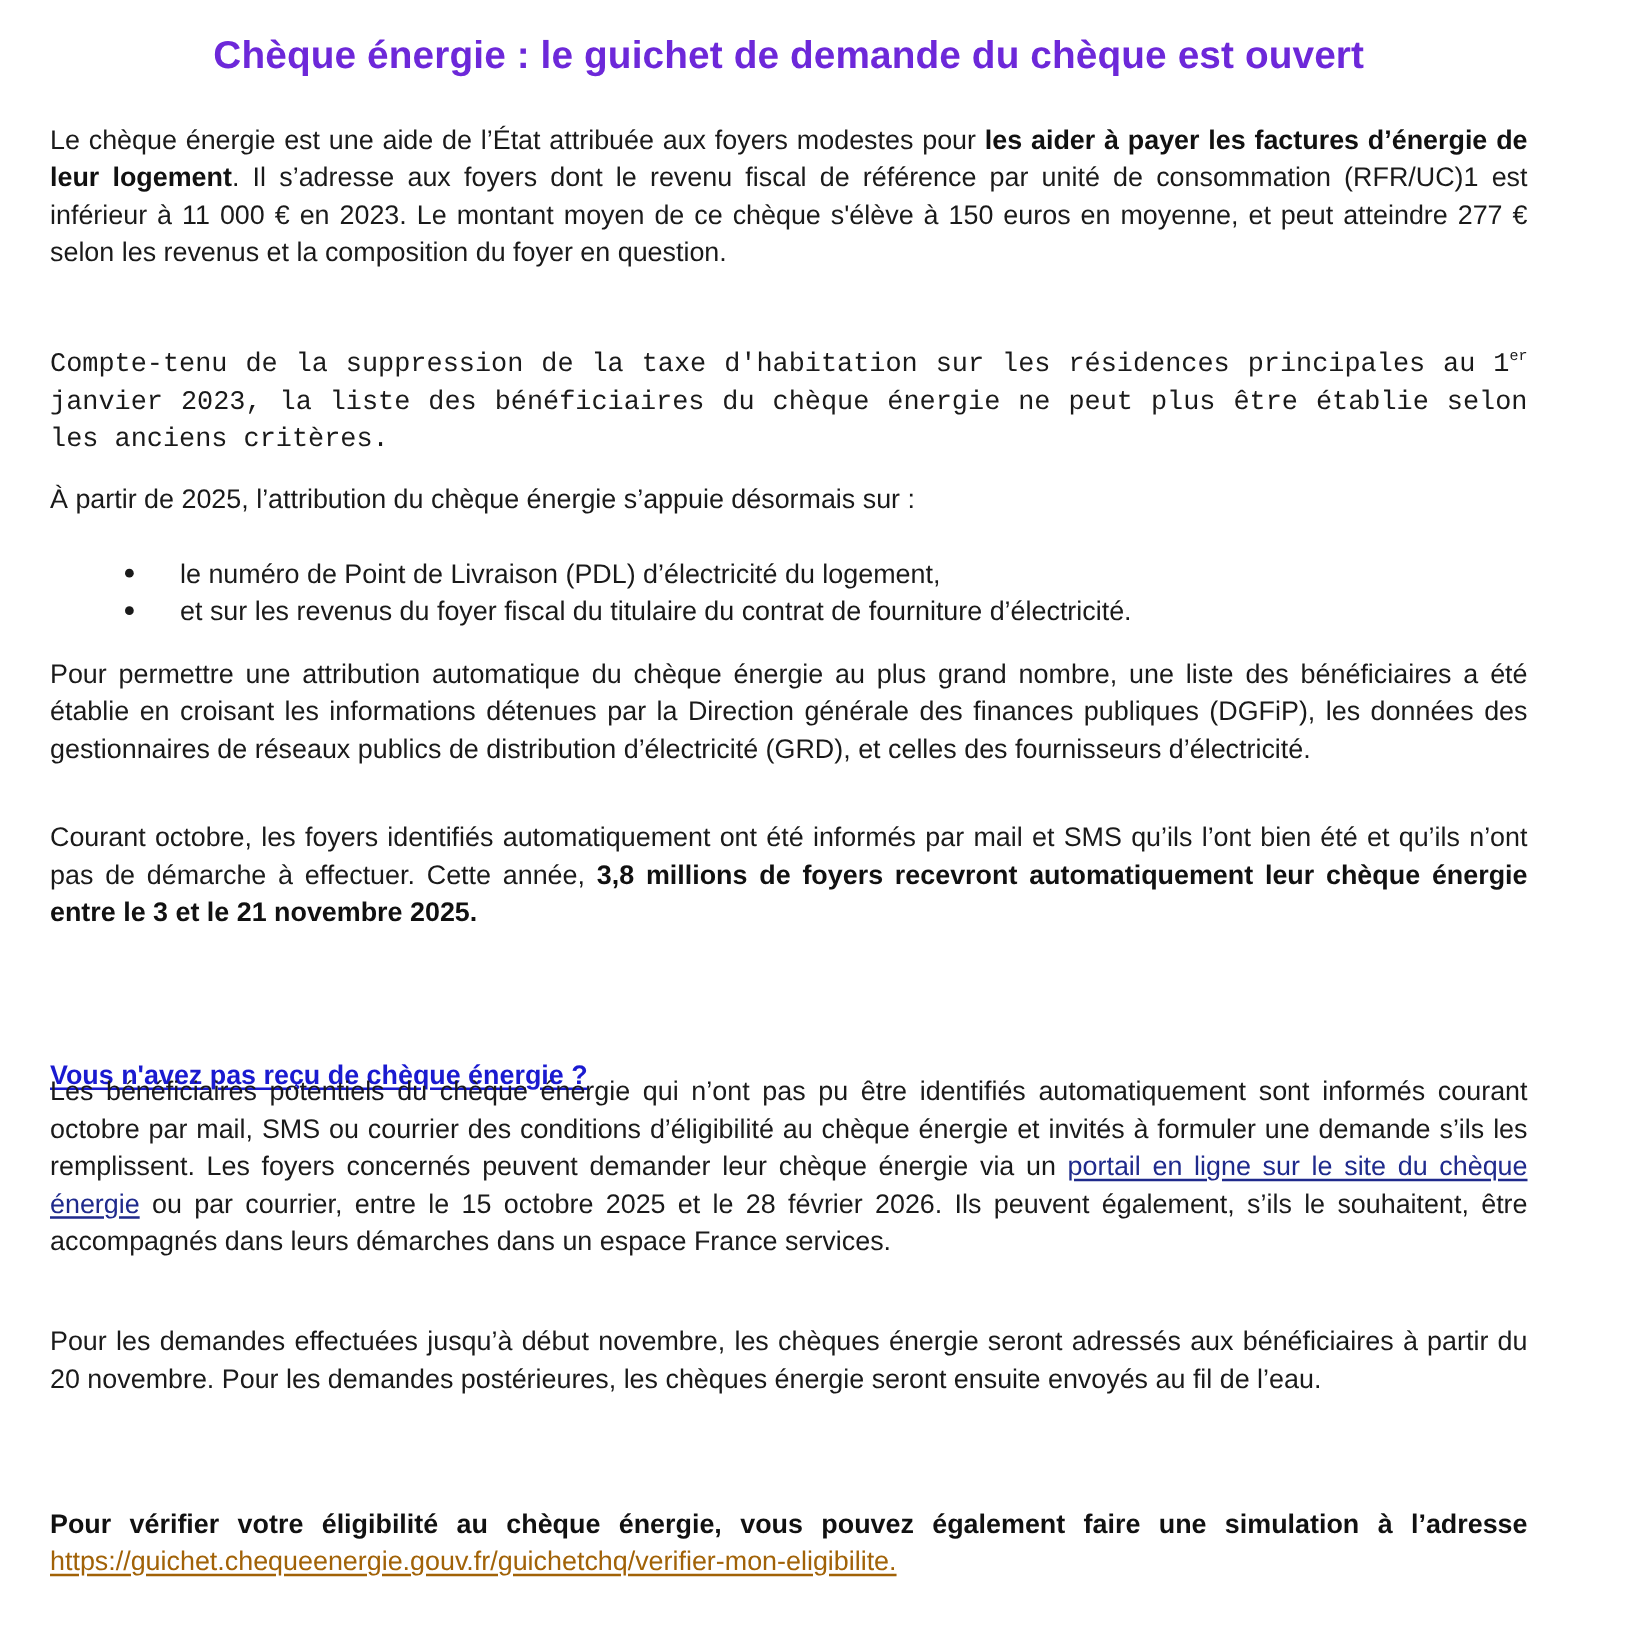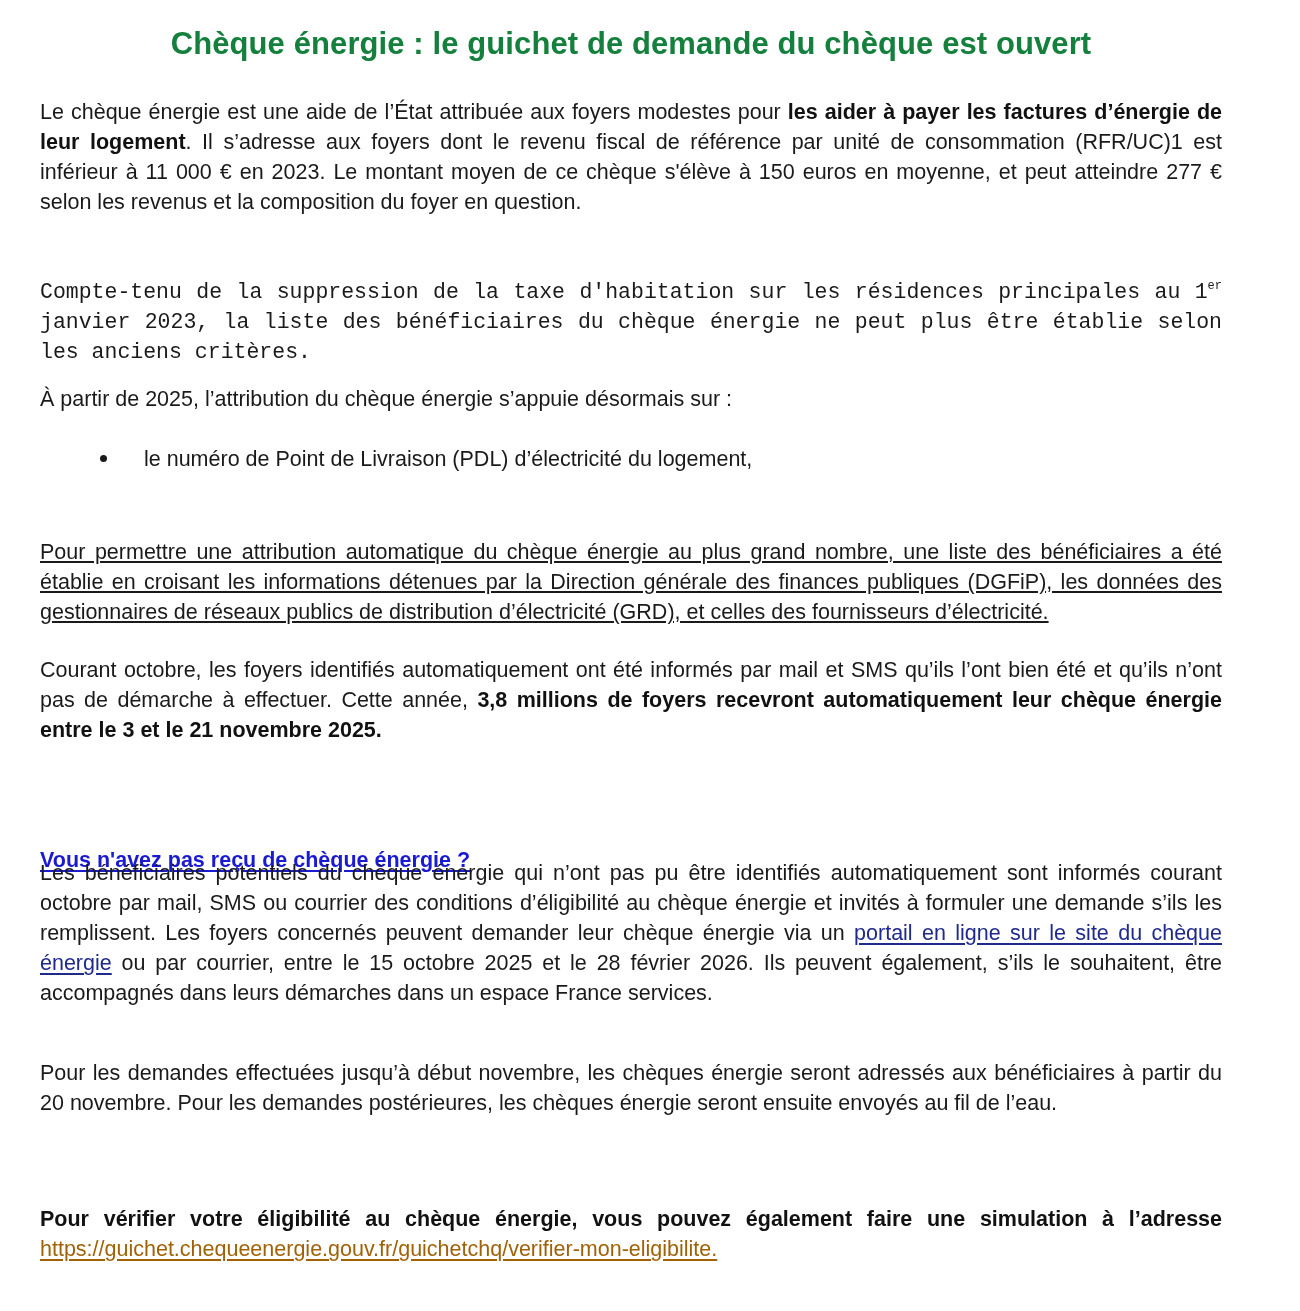--- a/index.html
+++ b/index.html
@@ -20,21 +20,21 @@
       left: 40px;
       top: 0;
       width: 1182px;
     }
     .title {
       position: absolute;
       left: 0;
       top: 24px;
       width: 1182px;
       text-align: center;
-      color: #15803d;
+      color: #6d28d9;
       font-weight: bold;
       font-size: 31px;
       line-height: 40px;
       margin: 0;
       letter-spacing: 0.1px;
     }
     p {
       margin: 0;
       font-size: 21.5px;
       line-height: 30px;
@@ -105,23 +105,24 @@
   <h1 class="title">Chèque énergie : le guichet de demande du chèque est ouvert</h1>
 
   <p style="top:97px;"><span>Le chèque énergie est une aide de l’État attribuée aux foyers modestes pour </span><b>les aider à payer les factures d’énergie de leur logement</b><span>. Il s’adresse aux foyers dont le revenu fiscal de référence par unité de consommation (RFR/UC)1 est inférieur à 11 000 € en 2023. Le montant moyen de ce chèque s'élève à 150 euros en moyenne, et peut atteindre 277 € selon les revenus et la composition du foyer en question.</span></p>
 
   <p style="top:277px;font-family:Liberation Mono, monospace;"><span>Compte-tenu de la suppression de la taxe d'habitation sur les résidences principales au 1</span><sup>er</sup><span> janvier 2023, la liste des bénéficiaires du chèque énergie ne peut plus être établie selon les anciens critères.</span></p>
 
   <p style="top:384px;">À partir de 2025, l’attribution du chèque énergie s’appuie désormais sur :</p>
 
   <ul class="bullets">
     <li><span class="bullet"></span><span>le numéro de Point de Livraison (PDL) d’électricité du logement,</span></li>
+    <li><span class="bullet"></span><span>et sur les revenus du foyer fiscal du titulaire du contrat de fourniture d’électricité.</span></li>
   </ul>
 
-  <p style="top:537px;text-decoration:underline;">Pour permettre une attribution automatique du chèque énergie au plus grand nombre, une liste des bénéficiaires a été établie en croisant les informations détenues par la Direction générale des finances publiques (DGFiP), les données des gestionnaires de réseaux publics de distribution d’électricité (GRD), et celles des fournisseurs d’électricité.</p>
+  <p style="top:524px;">Pour permettre une attribution automatique du chèque énergie au plus grand nombre, une liste des bénéficiaires a été établie en croisant les informations détenues par la Direction générale des finances publiques (DGFiP), les données des gestionnaires de réseaux publics de distribution d’électricité (GRD), et celles des fournisseurs d’électricité.</p>
 
   <p style="top:655px;"><span>Courant octobre, les foyers identifiés automatiquement ont été informés par mail et SMS qu’ils l’ont bien été et qu’ils n’ont pas de démarche à effectuer. Cette année, </span><b>3,8 millions de foyers recevront automatiquement leur chèque énergie entre le 3 et le 21 novembre 2025.</b></p>
 
   <a class="subheading">Vous n'avez pas reçu de chèque énergie ?</a>
 
   <p style="top:858px;"><span>Les bénéficiaires potentiels du chèque énergie qui n’ont pas pu être identifiés automatiquement sont informés courant octobre par mail, SMS ou courrier des conditions d’éligibilité au chèque énergie et invités à formuler une demande s’ils les remplissent. Les foyers concernés peuvent demander leur chèque énergie via un </span><a class="link">portail en ligne sur le site du chèque énergie</a><span> ou par courrier, entre le 15 octobre 2025 et le 28 février 2026. Ils peuvent également, s’ils le souhaitent, être accompagnés dans leurs démarches dans un espace France services.</span></p>
 
   <p style="top:1058px;">Pour les demandes effectuées jusqu’à début novembre, les chèques énergie seront adressés aux bénéficiaires à partir du 20 novembre. Pour les demandes postérieures, les chèques énergie seront ensuite envoyés au fil de l’eau.</p>
 
   <p style="top:1204px;"><b>Pour vérifier votre éligibilité au chèque énergie, vous pouvez également faire une simulation à l’adresse</b> <a class="url">https://guichet.chequeenergie.gouv.fr/guichetchq/verifier-mon-eligibilite.</a></p>

